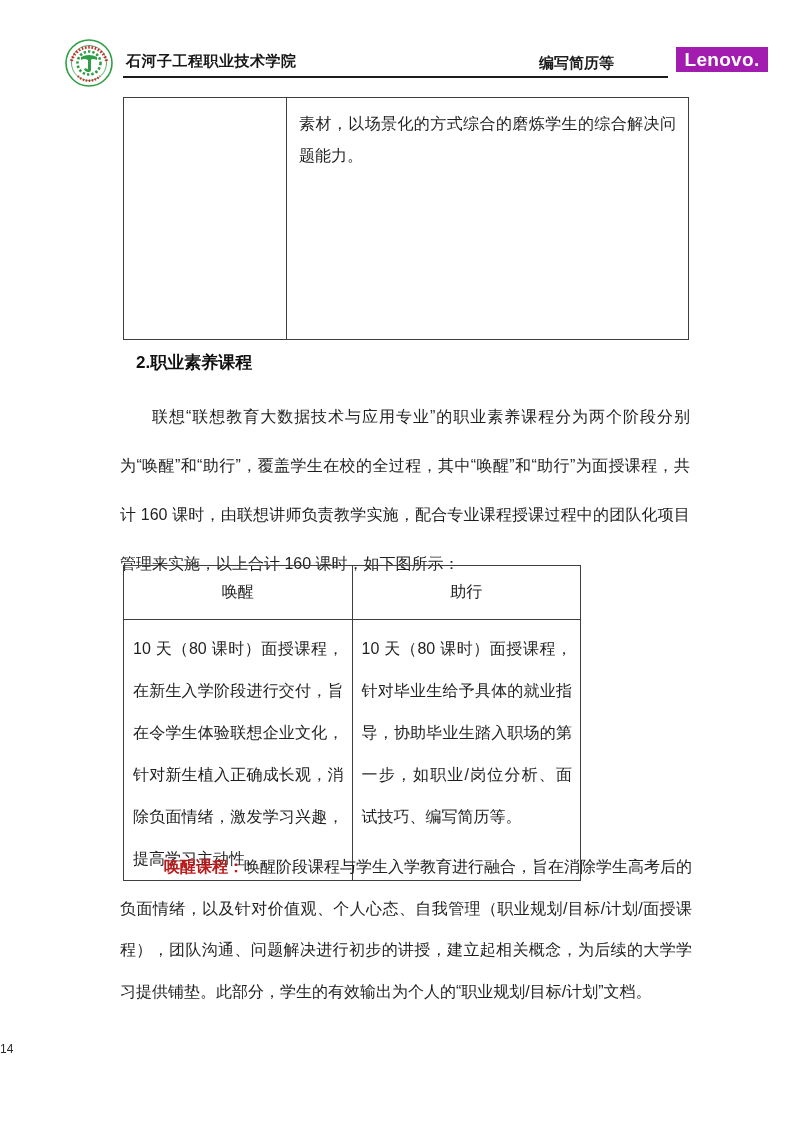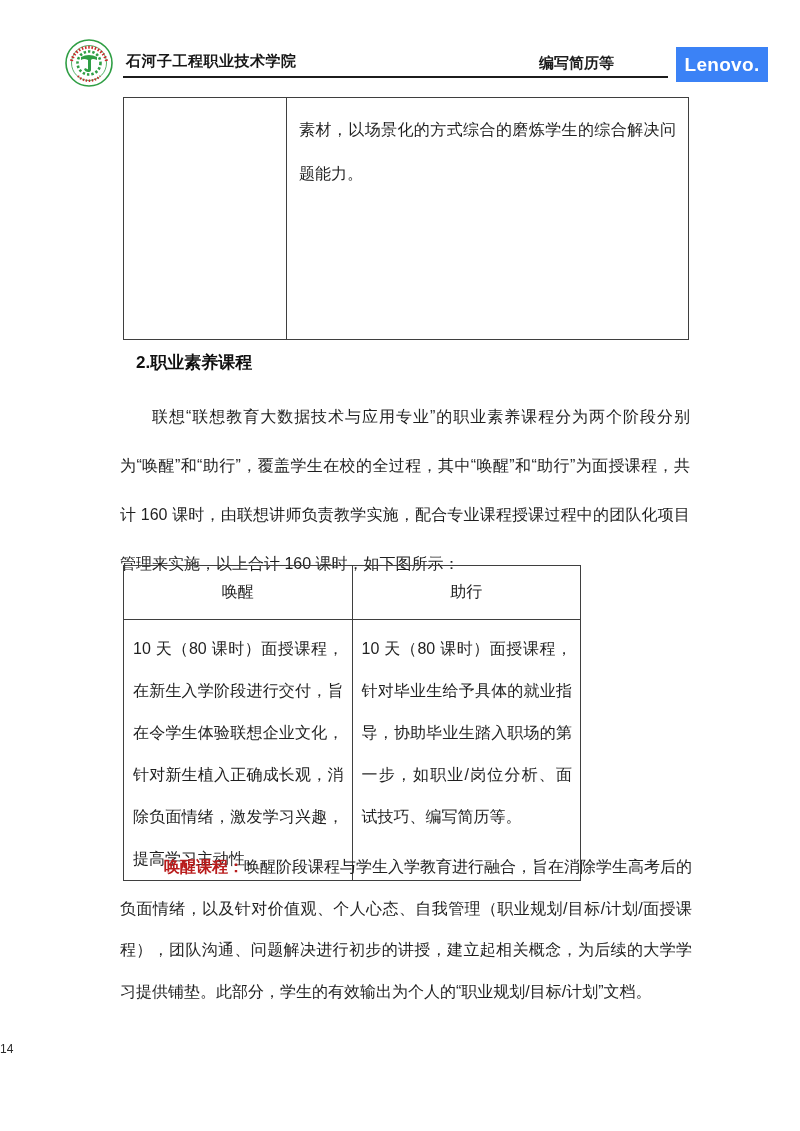--- a/index.html
+++ b/index.html
@@ -17,39 +17,39 @@
   .hdr-logo { position:absolute; left:64px; top:38px; width:50px; height:50px; }
   .hdr-school {
     position:absolute; left:126px; top:52px;
     font-size:15px; font-weight:bold; letter-spacing:0.5px; color:#161616;
   }
   .hdr-brand {
     position:absolute; right:186px; top:54px;
     font-size:15px; font-weight:bold; color:#1c1c1c;
   }
   .hdr-lenovo {
-    position:absolute; left:676px; top:47px; width:92px; height:35px;
-    background:#3b82f6; color:#ffffff;
+    position:absolute; left:676px; top:47px; width:92px; height:25px;
+    background:#a21caf; color:#ffffff;
     display:flex; align-items:center; justify-content:center;
     font-size:19px; font-weight:bold; letter-spacing:0.3px;
   }
   .hdr-rule {
     position:absolute; left:123px; top:76px; width:545px; height:2px;
     background:#1c1c1c;
   }
   
   .tbl1 {
     position:absolute; left:123px; top:97px; width:566px; height:243px;
     border-collapse:collapse; table-layout:fixed;
   }
   .tbl1 td { border:1px solid #3f3f3f; vertical-align:top; }
   .tbl1 .c1 { width:163px; }
   .tbl1 .c2 {
     padding:10px 12px 0 12px;
-    font-size:16px; line-height:44px; color:#1f1f1f;
+    font-size:16px; line-height:32px; color:#1f1f1f;
     text-align:justify;
   }
   
   .sec-heading {
     position:absolute; left:120px; top:351px;
     font-size:17px; font-weight:bold; color:#101010;margin-left:16px;
   }
   
   .para1 {
     position:absolute; left:120px; top:392px; width:570px;

